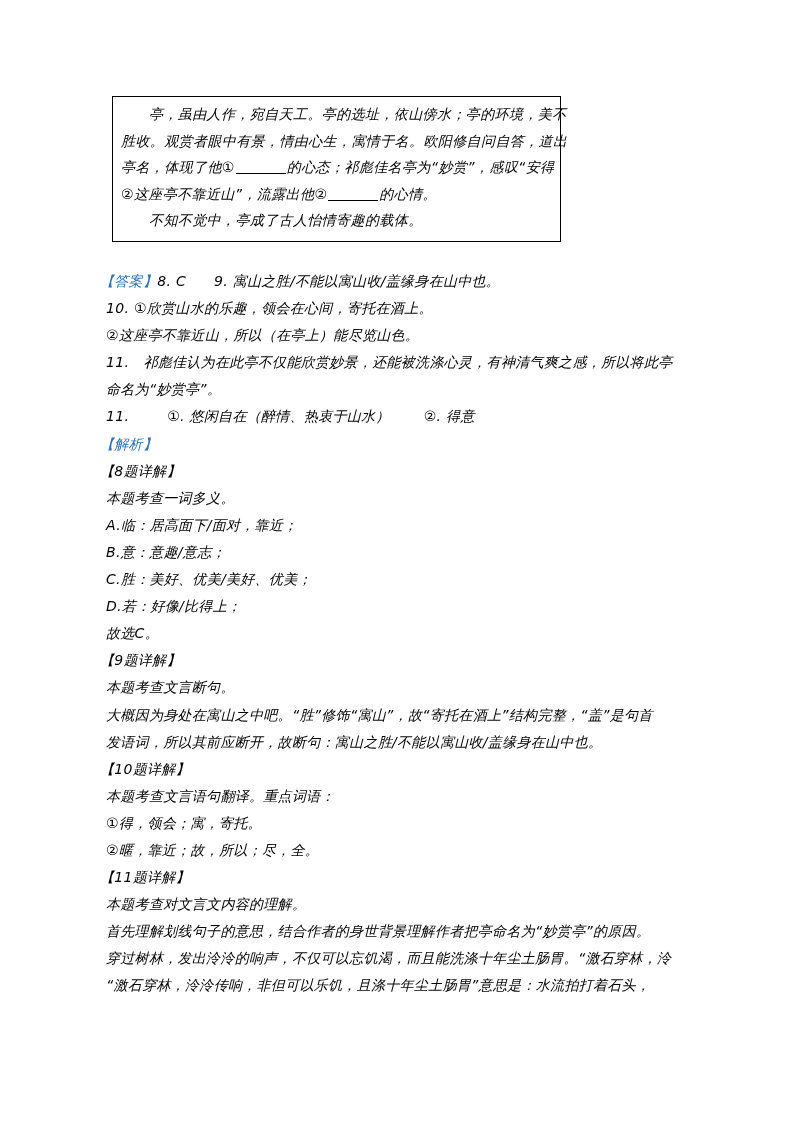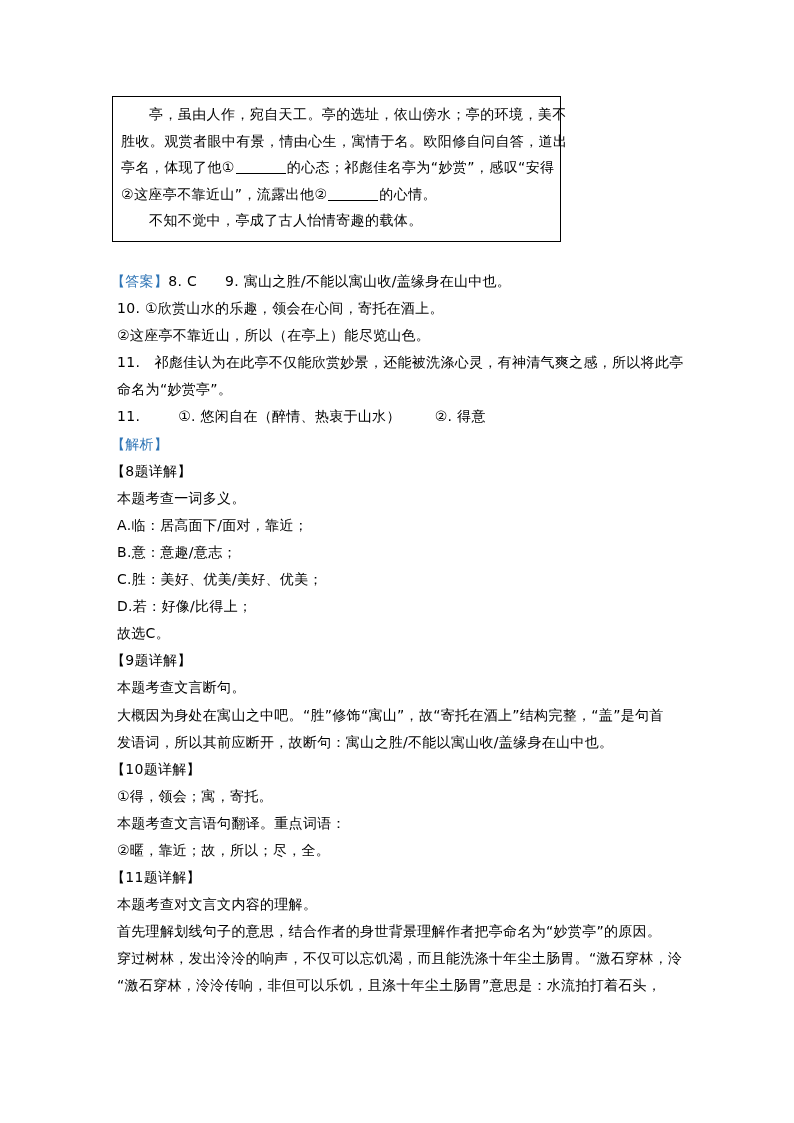--- a/index.html
+++ b/index.html
@@ -13,20 +13,21 @@
       position: relative;
       overflow: hidden;
       font-family: "DejaVu Sans", "Liberation Sans", sans-serif;
       color: #000000;
     }
     .page {
       position: absolute;
       left: 0; top: 0;
       width: 794px;
       height: 1123px;
+      font-style: italic;
     }
     .box {
       position: absolute;
       left: 112px;
       top: 96px;
       width: 449px;
       height: 146px;
       border: 1.5px solid #000000;
       box-sizing: border-box;
       padding: 4px 8px 0 8px;
@@ -42,21 +43,21 @@
     .blank {
       display: inline-block;
       width: 50px;
       border-bottom: 1px solid #000;
       height: 14px;
       vertical-align: -2px;
       margin: 0 1px;
     }
     .body-text {
       position: absolute;
-      left: 117px;
+      left: 106px;
       top: 268px;
       width: 570px;
     }
     .line {
       font-size: 14px;
       line-height: 27.1px;
       height: 27.1px;
       white-space: nowrap;
       letter-spacing: 0.3px;
     }
@@ -99,22 +100,22 @@
     <div class="line">C.胜：美好、优美/美好、优美；</div>
     <div class="line">D.若：好像/比得上；</div>
     <div class="line">故选C。</div>
 
     <div class="line" style="margin-left:-6px">【9题详解】</div>
     <div class="line">本题考查文言断句。</div>
     <div class="line">大概因为身处在寓山之中吧。“胜”修饰“寓山”，故“寄托在酒上”结构完整，“盖”是句首</div>
     <div class="line">发语词，所以其前应断开，故断句：寓山之胜/不能以寓山收/盖缘身在山中也。</div>
 
     <div class="line" style="margin-left:-6px">【10题详解】</div>
+    <div class="line">本题考查文言语句翻译。重点词语：</div>
     <div class="line">①得，领会；寓，寄托。</div>
-    <div class="line">本题考查文言语句翻译。重点词语：</div>
     <div class="line">②暱，靠近；故，所以；尽，全。</div>
 
     <div class="line" style="margin-left:-6px">【11题详解】</div>
     <div class="line">本题考查对文言文内容的理解。</div>
     <div class="line">首先理解划线句子的意思，结合作者的身世背景理解作者把亭命名为“妙赏亭”的原因。</div>
     <div class="line">穿过树林，发出泠泠的响声，不仅可以忘饥渴，而且能洗涤十年尘土肠胃。“激石穿林，泠</div>
     <div class="line">“激石穿林，泠泠传响，非但可以乐饥，且涤十年尘土肠胃”意思是：水流拍打着石头，</div>
   </div>
 
 </div>

